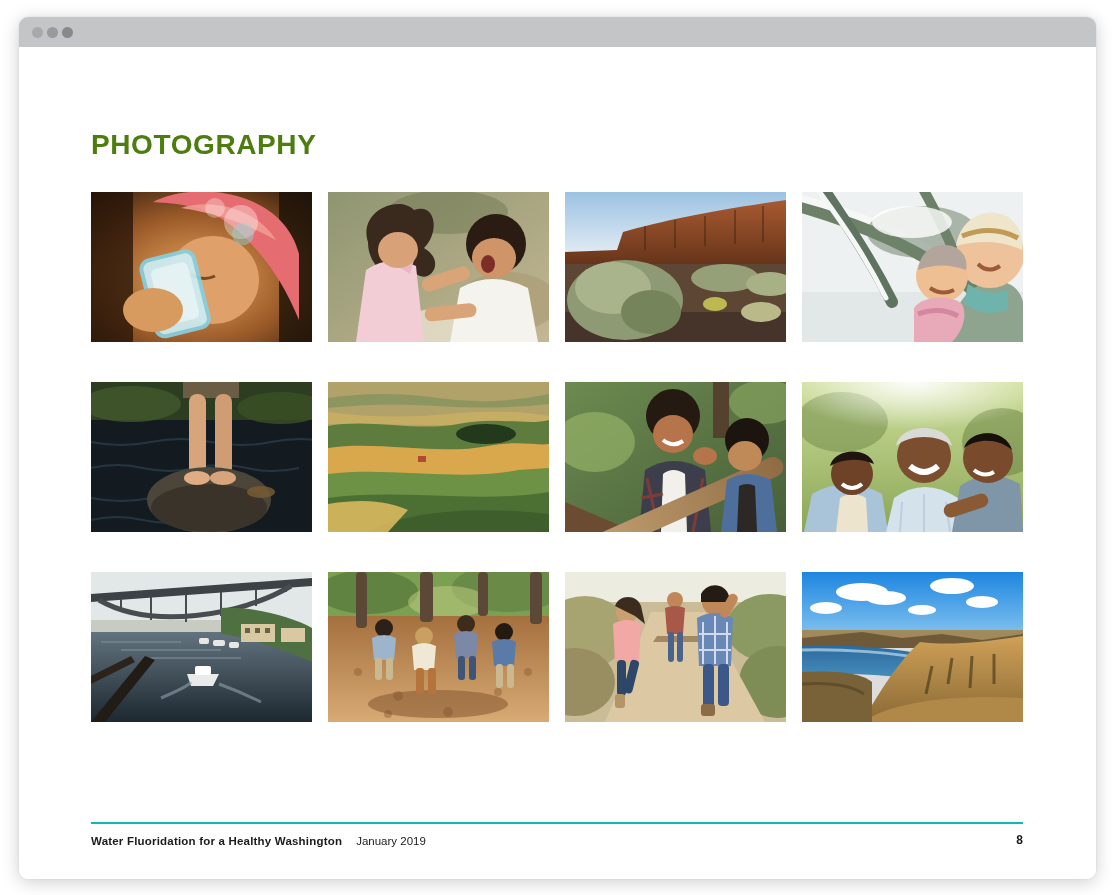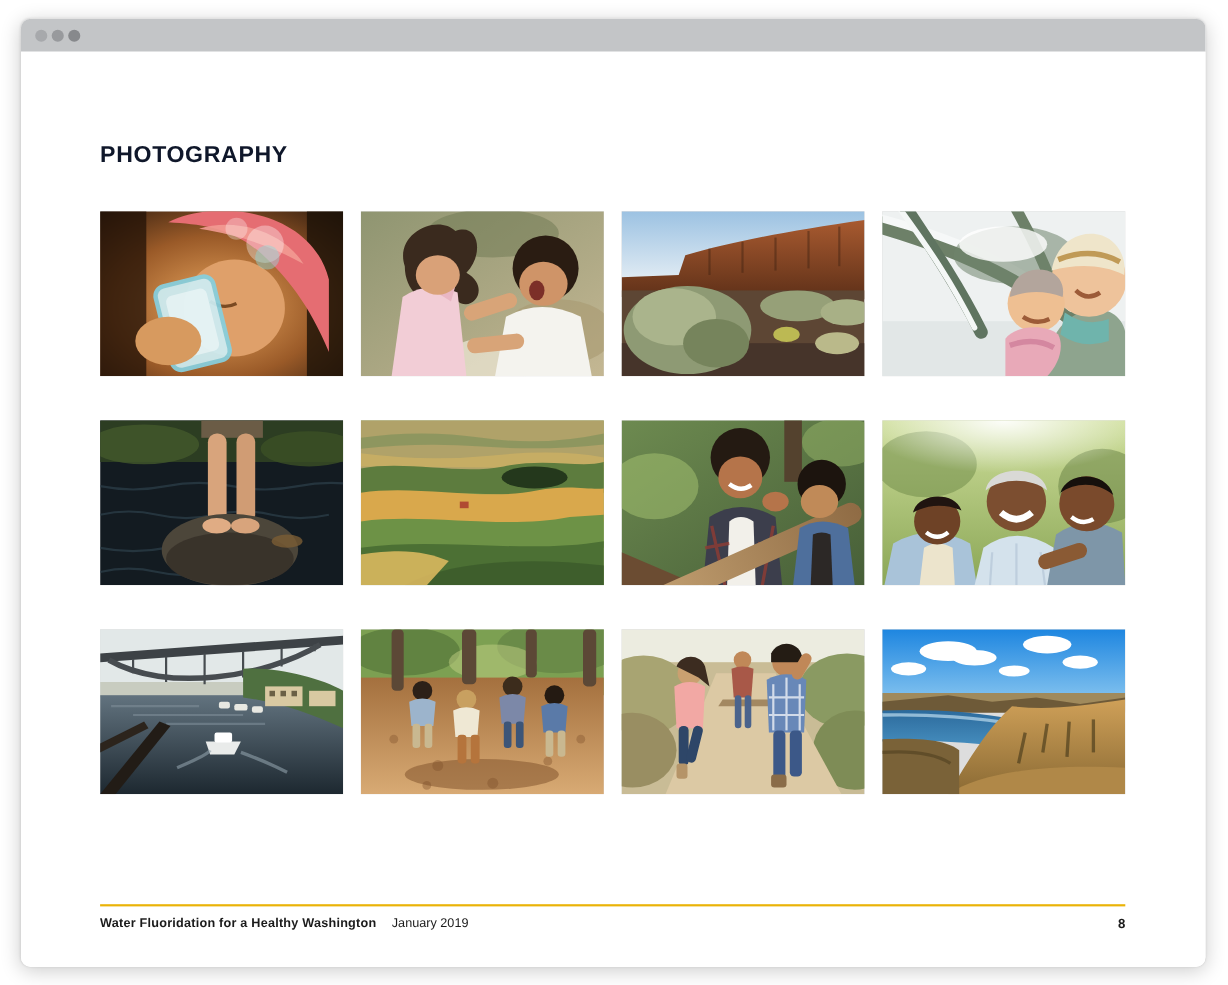--- a/index.html
+++ b/index.html
@@ -7,27 +7,27 @@
   .window{position:absolute;left:19px;top:17px;width:1077px;height:862px;
     border-radius:9px;background:#ffffff;overflow:hidden;
     box-shadow:0 3px 18px rgba(0,0,0,.20),0 0 2px rgba(0,0,0,.10);}
   .titlebar{height:30px;background:#c3c5c7;display:flex;align-items:center;padding-left:13px;gap:4px;}
   .dot{width:11px;height:11px;border-radius:50%;}
   .dot1{background:#a7a9ac;}
   .dot2{background:#989a9d;}
   .dot3{background:#87898c;}
   .content{position:relative;width:100%;height:832px;background:#ffffff;}
   .page-title{position:absolute;left:72px;top:82px;margin:0;
-    font-size:21px;font-weight:bold;letter-spacing:.6px;color:#0f172a;}
+    font-size:28px;font-weight:bold;letter-spacing:.6px;color:#4d7c0f;}
   .gallery{position:absolute;left:72px;top:145px;display:grid;
     grid-template-columns:repeat(4,221px);grid-auto-rows:150px;gap:40px 16px;}
   .photo{width:221px;height:150px;overflow:hidden;background:#ddd;}
   .photo svg{width:100%;height:100%;display:block;}
   .footer{position:absolute;left:72px;top:775px;width:932px;
-    border-top:2px solid #eab308;padding-top:9px;display:flex;align-items:center;
+    border-top:2px solid #14b8a6;padding-top:9px;display:flex;align-items:flex-end;
     font-size:11.5px;color:#1b1b1b;}
   .footer .brand{font-weight:bold;letter-spacing:.2px;}
   .footer .date{margin-left:14px;}
   .footer .spacer{flex:1;}
   .footer .pagenum{font-weight:bold;font-size:12px;}
 </style>
 </head>
 <body>
 
 <div class="window">

